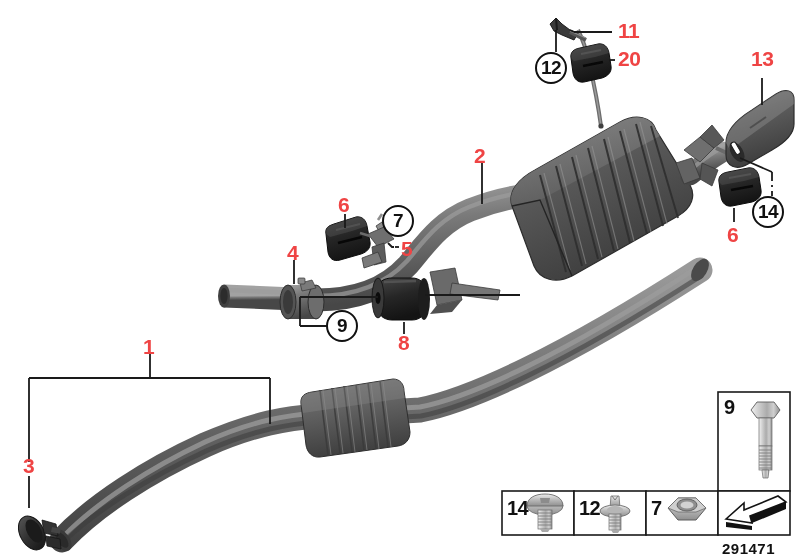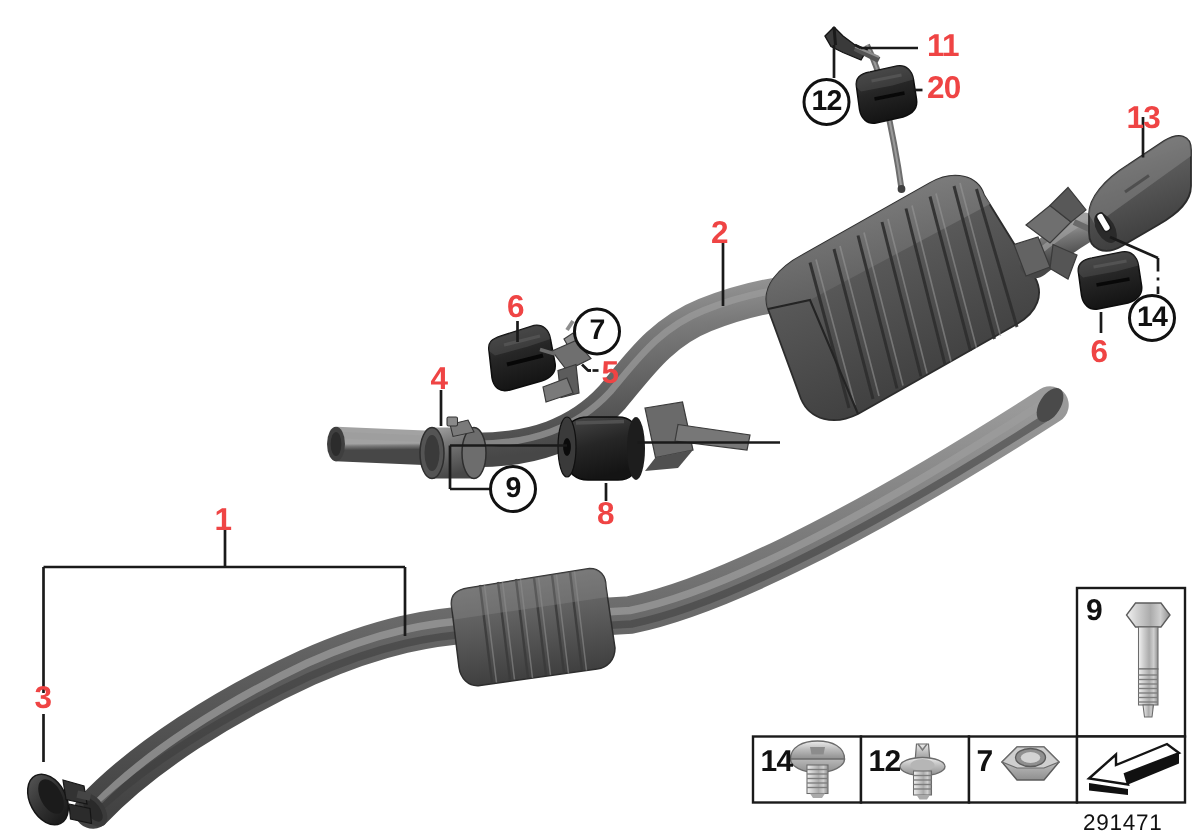--- a/index.html
+++ b/index.html
@@ -8,21 +8,21 @@
   #stage{position:relative;width:800px;height:560px;background:#fff;}
   #stage svg{position:absolute;left:0;top:0;}
   .callout{position:absolute;font-weight:bold;font-size:21px;color:#ef4444;
            line-height:1;letter-spacing:-0.5px;user-select:none;}
   .circled{position:absolute;width:32px;height:32px;border:2px solid #111;
            border-radius:50%;box-sizing:border-box;display:flex;
            align-items:center;justify-content:center;font-weight:bold;
            font-size:19px;color:#111;background:#fff;letter-spacing:-0.5px;}
   .legend-num{position:absolute;font-weight:bold;font-size:20px;color:#111;
               letter-spacing:-0.5px;}
-  .partno{position:absolute;font-weight:normal;font-size:15px;color:#111;
+  .partno{position:absolute;font-weight:bold;font-size:15px;color:#111;
           letter-spacing:0.5px;}
 </style>
 </head>
 <body>
 
 <div id="stage">
 
 <svg width="800" height="560" viewBox="0 0 800 560">
   <defs>
     <linearGradient id="gPipe" x1="0" y1="0" x2="0" y2="1">
@@ -420,21 +420,21 @@
 <div class="callout" style="left:143px;top:336px;">1</div>
 <div class="callout" style="left:474px;top:145px;">2</div>
 <div class="callout" style="left:23px;top:455px;">3</div>
 <div class="callout" style="left:287px;top:242px;">4</div>
 <div class="callout" style="left:401px;top:238px;">5</div>
 <div class="callout" style="left:338px;top:194px;">6</div>
 <div class="callout" style="left:727px;top:224px;">6</div>
 <div class="callout" style="left:398px;top:332px;">8</div>
 <div class="callout" style="left:618px;top:48px;">20</div>
 <div class="callout" style="left:618px;top:20px;">11</div>
-<div class="callout" style="left:751px;top:68px;">13</div>
+<div class="callout" style="left:751px;top:48px;">13</div>
 
 <div class="circled" style="left:382px;top:205px;">
   <span>7</span>
 </div>
 <div class="circled" style="left:326px;top:310px;">
   <span>9</span>
 </div>
 <div class="circled" style="left:535px;top:52px;">
   <span>12</span>
 </div>

